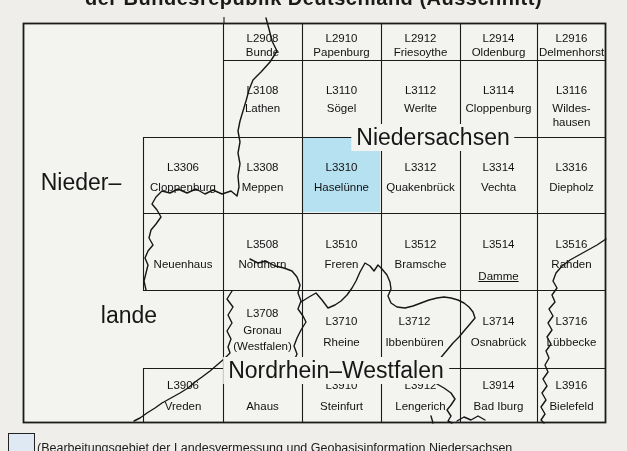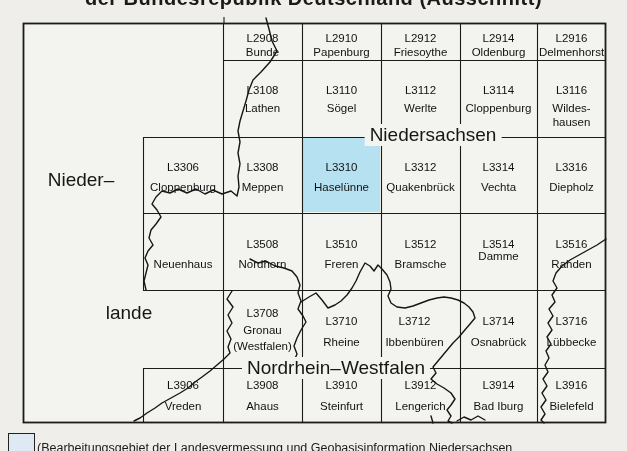--- a/index.html
+++ b/index.html
@@ -20,21 +20,21 @@
   .cell{position:absolute;z-index:2}
   .cell.hl{background:#b6e1f1}
   .cl{
     position:absolute;left:-2px;right:-2px;height:16px;line-height:16px;
     text-align:center;font-size:11.5px;white-space:nowrap;color:#111;
   }
   svg.lines{position:absolute;left:0;top:0;z-index:5;pointer-events:none}
   .region-label{
     position:absolute;z-index:6;transform:translateX(-50%);
     background:#f3f4f0;padding:0 5px;white-space:nowrap;
-    font-size:19px;color:#161616;
+    font-size:23px;color:#161616;
   }
   .nl-label{background:transparent;padding:0}
   .legend-swatch{
     position:absolute;left:8px;top:433px;width:25px;height:26px;
     background:#dfe9f3;border:1.6px solid #222;z-index:3;
   }
   .legend-caption{
     position:absolute;left:37px;top:441px;z-index:3;
     font-size:12.5px;white-space:nowrap;color:#1a1a1a;
   }
@@ -122,21 +122,21 @@
     <div class="cell" style="left: 303px; top: 214px; width: 77px; height: 75px;">
       <div class="cl" style="top: 22px;">L3510</div>
       <div class="cl" style="top: 42px;">Freren</div>
     </div>
     <div class="cell" style="left: 382px; top: 214px; width: 77px; height: 75px;">
       <div class="cl" style="top: 22px;">L3512</div>
       <div class="cl" style="top: 42px;">Bramsche</div>
     </div>
     <div class="cell" style="left: 461px; top: 214px; width: 75px; height: 75px;">
       <div class="cl" style="top: 22px;">L3514</div>
-      <div class="cl" style="top: 34px;">Damme</div>
+      <div class="cl" style="top: 54px; text-decoration: underline;">Damme</div>
     </div>
     <div class="cell" style="left: 538px; top: 214px; width: 67px; height: 75px;">
       <div class="cl" style="top: 22px;">L3516</div>
       <div class="cl" style="top: 42px;">Rahden</div>
     </div>
     <div class="cell" style="left: 224px; top: 291px; width: 77px; height: 76px;">
       <div class="cl" style="top: 14px;">L3708</div>
       <div class="cl" style="top: 31px;">Gronau</div>
       <div class="cl" style="top: 47px;">(Westfalen)</div>
     </div>
@@ -154,21 +154,20 @@
     </div>
     <div class="cell" style="left: 538px; top: 291px; width: 67px; height: 76px;">
       <div class="cl" style="top: 22px;">L3716</div>
       <div class="cl" style="top: 43px;">Lübbecke</div>
     </div>
     <div class="cell" style="left: 144px; top: 369px; width: 78px; height: 53px;">
       <div class="cl" style="top: 8px;">L3906</div>
       <div class="cl" style="top: 29px;">Vreden</div>
     </div>
     <div class="cell" style="left: 224px; top: 369px; width: 77px; height: 53px;">
-      <div class="cl" style="top: 8px;">L3908</div>
       <div class="cl" style="top: 29px;">Ahaus</div>
     </div>
     <div class="cell" style="left: 303px; top: 369px; width: 77px; height: 53px;">
       <div class="cl" style="top: 8px;">L3910</div>
       <div class="cl" style="top: 29px;">Steinfurt</div>
     </div>
     <div class="cell" style="left: 382px; top: 369px; width: 77px; height: 53px;">
       <div class="cl" style="top: 8px;">L3912</div>
       <div class="cl" style="top: 29px;">Lengerich</div>
     </div>

